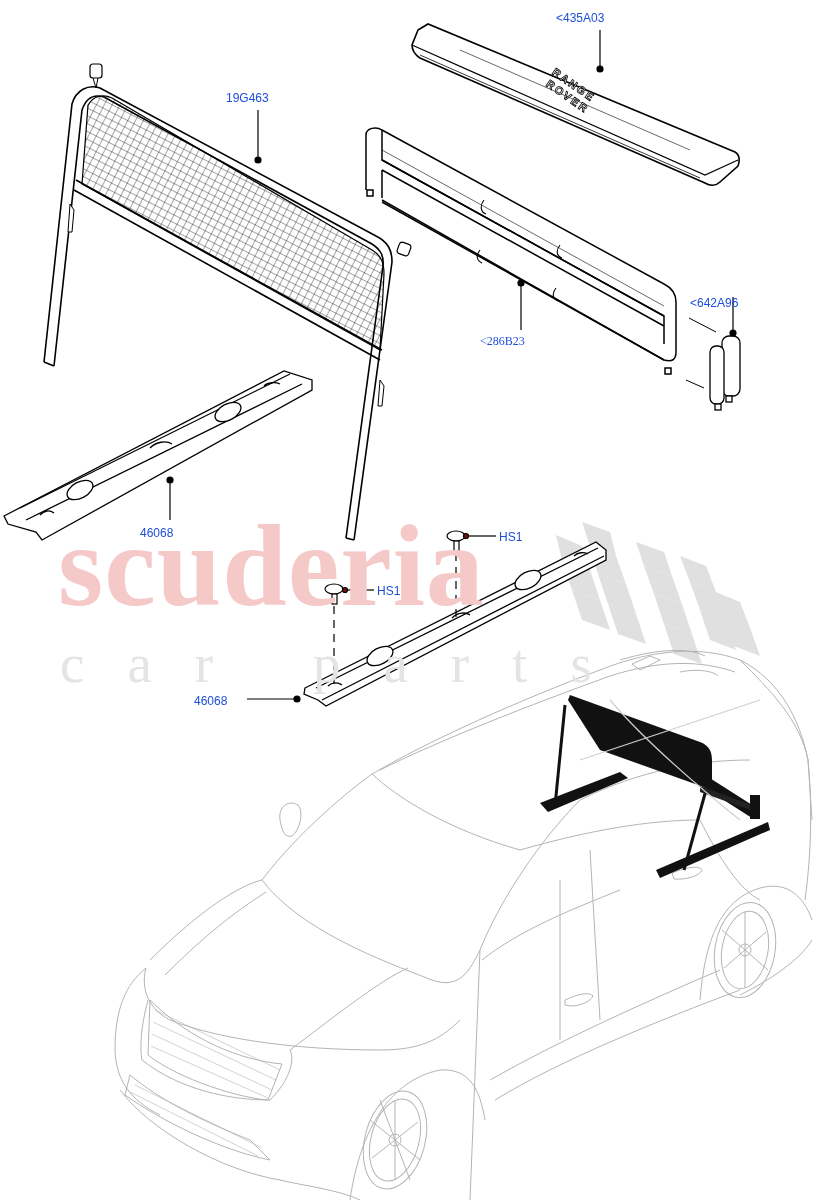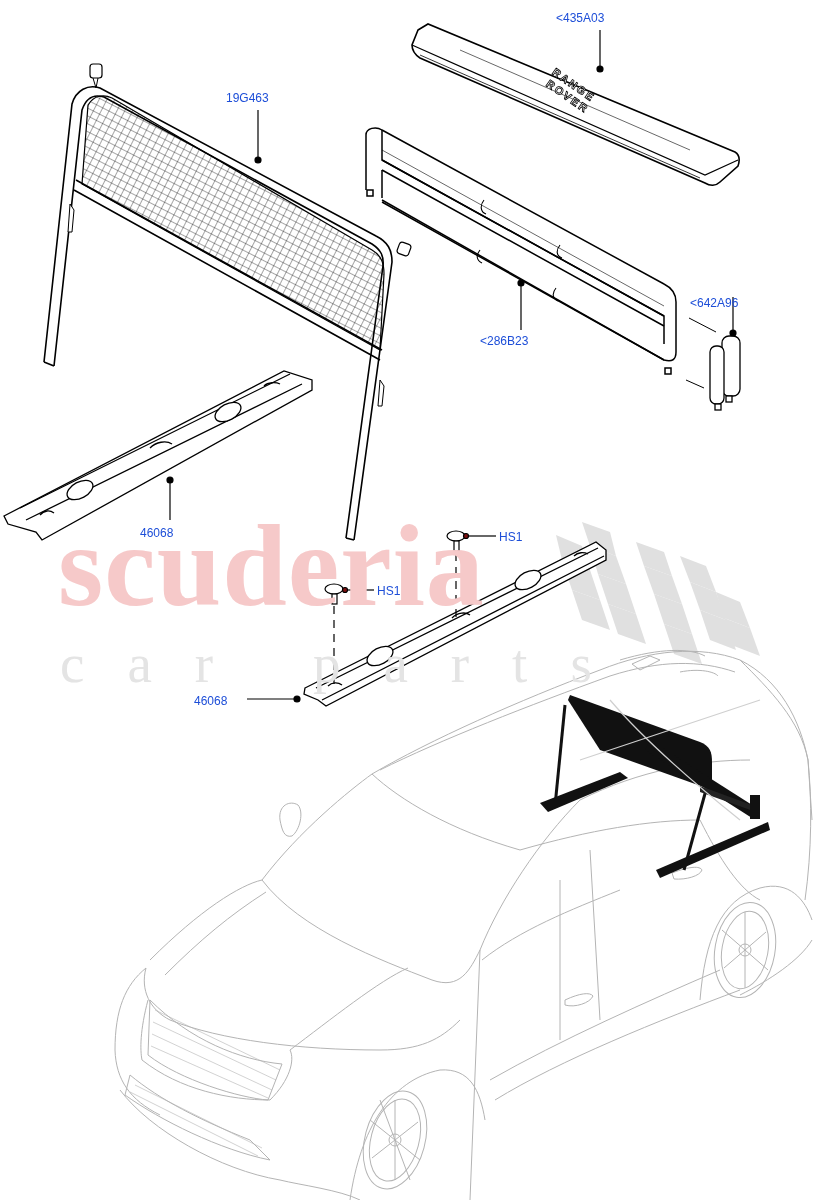--- a/index.html
+++ b/index.html
@@ -218,18 +218,18 @@
     <line x1="345" y1="590" x2="374" y2="590"></line>
       <circle cx="345" cy="590" r="2.5" fill="#7a1010"></circle>
   </g>
 </svg>
 
 <div class="wm-text wm-main">scuderia</div>
 <div class="wm-text wm-sub">car parts</div>
 
 <span class="callout" style="left:556px;top:12px;">&lt;435A03</span>
 <span class="callout" style="left:226px;top:92px;">19G463</span>
-<span class="callout" style="left:480px;top:335px;">&lt;286B23</span>
+<span class="callout" style="left:480px;top:335px;font-family:Liberation Serif, serif;">&lt;286B23</span>
 <span class="callout" style="left:690px;top:277px;margin-top:20px;">&lt;642A96</span>
 <span class="callout" style="left:140px;top:527px;">46068</span>
 <span class="callout" style="left:194px;top:695px;">46068</span>
 <span class="callout" style="left:499px;top:531px;">HS1</span>
 <span class="callout" style="left:377px;top:585px;">HS1</span>
 
 </body></html>

